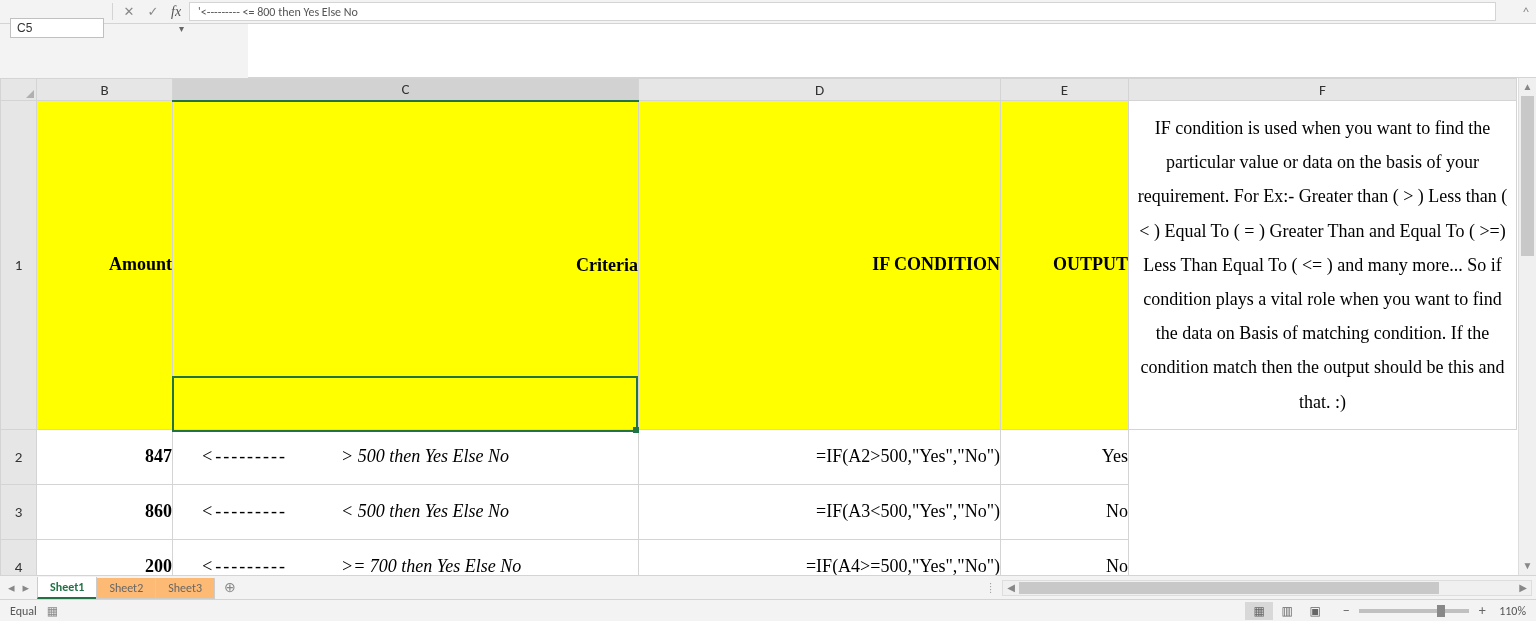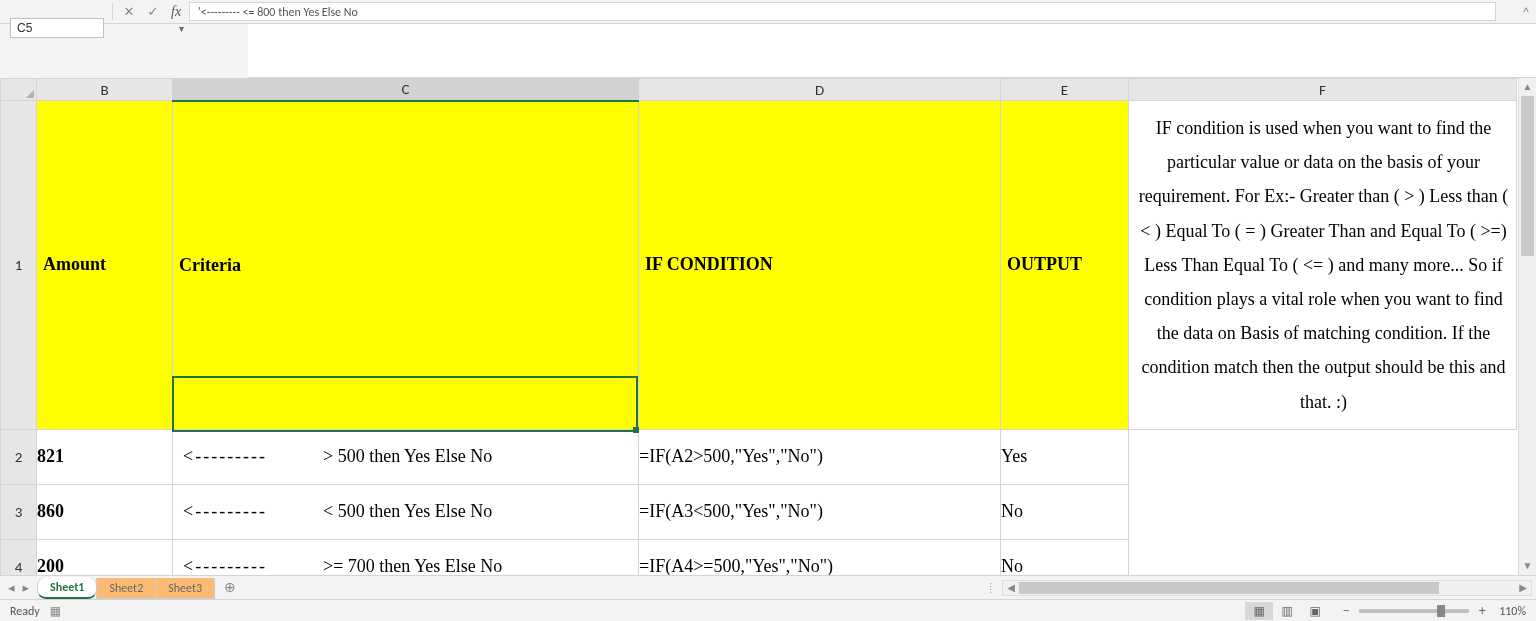--- a/index.html
+++ b/index.html
@@ -144,35 +144,35 @@
   text-align: center;
   width: 36px;
 }
 th.rowh.sel {
   background: #d2d2d2;
   border-right: 2px solid #217346;
 }
 td.cell {
   font-family: "Comic Sans MS", cursive;
   font-size: 18px;
-  text-align: left;
+  text-align: right;
   height: 55px;
   background: #fff;
   color: #000;
 }
 tr.hrow td.cell {
   background: #ffff00;
   font-weight: bold;
   height: 28px;
-  padding-left: 6px;
 }
 td.cell.crit {
   text-align: left;
-  padding-left: 10px;
+  padding-left: 28px;
   white-space: nowrap;
+  font-style: italic;
 }
 td.cell.crit .arrow { display: inline-block; width: 140px; text-align: left; letter-spacing: 2px; font-weight: normal; }
 td.cell.crit .txt { display: inline-block; }
 td.cell.amt { font-weight: bold; }
 td.cell.explain {
   text-align: center;
   font-size: 18px;
   line-height: 1.9;
   padding: 10px 4px;
   vertical-align: top;
@@ -248,21 +248,20 @@
   border: 1px solid #ccc;
   border-top: none;
   background: #fdba74;
   margin-right: -1px;
 }
 .tab.active {
   background: #fff;
   color: #217346;
   font-weight: 600;
   border-bottom: 2px solid #217346;
-  border-radius: 9px;
 }
 .tab-add {
   padding: 3px 10px;
   color: #888;
   font-size: 14px;
 }
 .hscroll-strip {
   flex: 1;
   display: flex;
   align-items: center;
@@ -389,21 +388,21 @@
       <td class="cell">Amount</td>
       <td class="cell">Criteria</td>
       <td class="cell">IF CONDITION</td>
       <td class="cell">OUTPUT</td>
       <td class="cell explain" rowspan="9" style="background:#fff;font-weight:normal;">IF condition is used when you want to find the particular value or data on the basis of your requirement. For Ex:- Greater than ( &gt; ) Less than ( &lt; ) Equal To ( = ) Greater Than and Equal To ( &gt;=) Less Than Equal To ( &lt;= ) and many more... So if condition plays a vital role when you want to find the data on Basis of matching condition. If the condition match then the output should be this and that. :)</td>
     </tr>
     </tbody>
       <tbody id="data-rows">
         <tr>
           <th class="rowh">2</th>
-          <td class="cell amt">821</td>
+          <td class="cell amt">847</td>
           <td class="cell crit"><span class="arrow">&lt;---------</span><span class="txt">&gt; 500 then Yes Else No</span></td>
           <td class="cell">=IF(A2&gt;500,"Yes","No")</td>
           <td class="cell">Yes</td>
         </tr>
         <tr>
           <th class="rowh">3</th>
           <td class="cell amt">860</td>
           <td class="cell crit"><span class="arrow">&lt;---------</span><span class="txt">&lt; 500 then Yes Else No</span></td>
           <td class="cell">=IF(A3&lt;500,"Yes","No")</td>
           <td class="cell">No</td>
@@ -449,21 +448,21 @@
     <span class="hscroll-sep">⁞</span>
     <div class="hscroll">
       <div class="harrow l">◀</div>
       <div class="hthumb"></div>
       <div class="harrow r">▶</div>
     </div>
   </div>
 </div>
 
 <div class="status-bar">
-  <span>Ready</span>
+  <span>Equal</span>
   <span class="macro-icon">▦</span>
   <span class="spacer"></span>
   <div class="view-btn active">▦</div>
   <div class="view-btn">▥</div>
   <div class="view-btn">▣</div>
   <div class="zoom-slider">
     <span class="zoom-btn">−</span>
     <div class="zoom-track">
       <div class="zoom-thumb"></div>
     </div>

